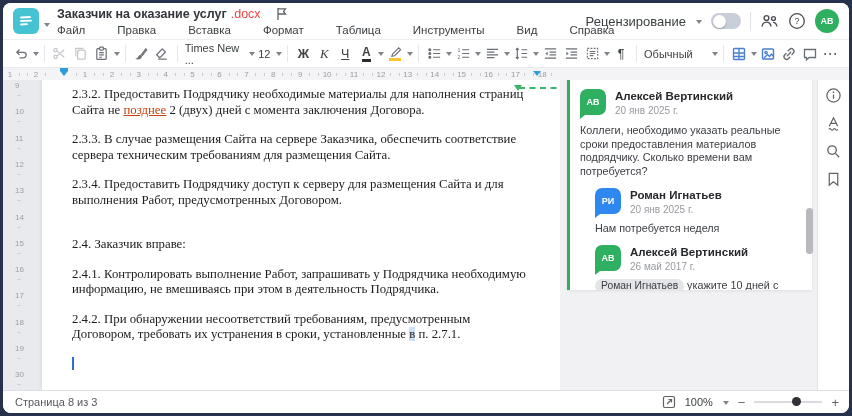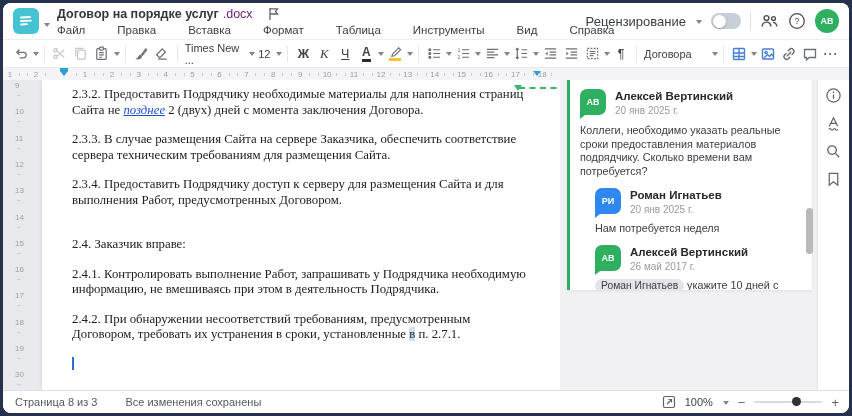--- a/index.html
+++ b/index.html
@@ -8,21 +8,21 @@
   .window { position:absolute; left:3px; top:3px; right:3px; bottom:3px; background:#fff;
             border-radius:8px; overflow:hidden; display:flex; flex-direction:column; }
 
   
   .titlebar { height:36px; position:relative; flex:0 0 auto; background:#fff; }
   .logo { position:absolute; left:10px; top:5px; width:26px; height:26px; border-radius:6px;
           display:flex; align-items:center; justify-content:center; }
   .logo-caret { position:absolute; left:40px; top:16px; }
   .title-row { position:absolute; left:54px; top:4px; display:flex; align-items:center; gap:4px; }
   .doc-title { font-size:12.5px; font-weight:bold; color:#33363b; }
-  .doc-ext { font-size:12.5px; color:#701a75; }
+  .doc-ext { font-size:12.5px; color:#ef4444; }
   .flag { margin-left:10px; display:flex; }
   .menu-row { position:absolute; left:54px; top:21px; display:flex; gap:32px; }
   .menu-item { font-size:11.5px; color:#3c4043; cursor:default; }
   .right-controls { position:absolute; right:10px; top:0; height:36px; display:flex; align-items:center; gap:9px; }
   .review-label { font-size:13px; color:#3c4043; }
   .toggle { width:30px; height:16px; border-radius:9px; background:#c9cfd8; position:relative; }
   .toggle::after { content:''; position:absolute; left:1.5px; top:1.5px; width:13px; height:13px;
                    border-radius:50%; background:#fff; box-shadow:0 1px 2px rgba(0,0,0,.25); }
   .vdiv { width:1px; height:18px; background:#e0e2e6; }
   .avatar { width:24px; height:24px; border-radius:50%; color:#fff; font-size:9px; font-weight:bold;
@@ -62,21 +62,21 @@
   .vruler { position:absolute; left:0; top:0; bottom:0; width:36px; font-size:8px; color:#9a9da3; }
   .vnum { position:absolute; left:12px; }
   .vtick { position:absolute; left:14px; width:4px; height:1px; background:#cfd1d4; }
 
   .page { position:absolute; left:39px; top:0; bottom:0; width:518px; background:#fff;
           box-shadow:0 0 4px rgba(0,0,0,.12); }
   .doc { padding:7px 26px 0 30px; font-family:"Liberation Serif", serif; font-size:12.8px;
          line-height:15.5px; color:#1c1c1e; }
   .para { margin:0 0 14px 0; }
   .space-before { margin-top:29px; }
-  .run-ins { color:#1d4ed8; text-decoration:underline;font-style:italic; }
+  .run-ins { color:#c2410c; text-decoration:underline; }
   .run-hl { background:#cfe1f7; }
   .caret-bar { width:2px; height:13px; background:#2d6fd0; margin-top:2px; }
 
   .anchor-tri { position:absolute; left:511px; top:5px; width:0; height:0;
                 border:4px solid transparent; border-top:6px solid #3bb36a; }
   .anchor-dash { position:absolute; left:516px; top:7px; width:48px; border-top:2px dashed #3bb36a; }
 
   
   .comments-panel { position:absolute; left:557px; top:0; bottom:0; width:257px; background:#f1f1f4; }
   .comment-card { position:absolute; left:7px; top:0; width:245px; height:210px; background:#fff;
@@ -126,21 +126,21 @@
       <svg width="16" height="16" viewBox="0 0 16 16">
             <g stroke="#fff" stroke-width="1.8" stroke-linecap="round">
         <line x1="3" y1="4.5" x2="12" y2="4"></line>
               <line x1="3" y1="8" x2="13" y2="7.6"></line>
               <line x1="3" y1="11.5" x2="9" y2="11.2"></line>
             </g>
           </svg>
     </div>
     <span class="caret logo-caret"></span>
     <div class="title-row">
-      <span class="doc-title">Договор на порядке услуг</span>
+      <span class="doc-title">Заказчик на оказание услуг</span>
           <span class="doc-ext">.docx</span>
       <span class="flag">
         <svg width="13" height="14" viewBox="0 0 13 14" fill="none" stroke="#5f6368" stroke-width="1.3">
               <path d="M3 1v12M3 1.8h7.5L8.5 4.4 10.5 7H3"></path>
             </svg>
       </span>
     </div>
     <div class="menu-row" id="menu">
           <span class="menu-item">Файл</span>
           <span class="menu-item">Правка</span>
@@ -282,21 +282,21 @@
     </span>
     <span class="tbi">
       <svg width="15" height="15" viewBox="0 0 16 16" fill="none" stroke="#6b6f76" stroke-width="1.2" stroke-dasharray="2 1.4">
             <rect x="2.5" y="2.5" width="11" height="11"></rect>
             <path stroke-dasharray="none" d="M5 5.8h6M5 8h6M5 10.2h4"></path>
           </svg>
     </span>
         <span class="caret"></span>
     <span class="tbi glyph">¶</span>
     <span class="sep"></span>
-    <span class="select stylename">Договора</span>
+    <span class="select stylename">Обычный</span>
         <span class="caret"></span>
     <span class="sep"></span>
     <span class="tbi">
       <svg width="16" height="16" viewBox="0 0 16 16" fill="none" stroke="#4a7fd4" stroke-width="1.4">
             <rect x="2.5" y="2.5" width="11" height="11" rx="1"></rect>
             <path d="M2.5 7h11M2.5 10.5h11M8 2.5v11"></path>
           </svg>
     </span>
         <span class="caret"></span>
     <span class="tbi">
@@ -486,21 +486,20 @@
         <svg width="17" height="17" viewBox="0 0 18 18" fill="none" stroke="#5f6368" stroke-width="1.3">
               <path d="M4.5 2.5h9V15l-4.5-3.6L4.5 15z"></path>
             </svg>
       </span>
     </div>
   </div>
 
   <div class="statusbar">
     <div class="sb-left">
       <span>Страница 8 из 3</span>
-      <span>Все изменения сохранены</span>
     </div>
     <div class="sb-right">
       <span>
         <svg width="14" height="14" viewBox="0 0 14 14" fill="none" stroke="#5f6368" stroke-width="1.2">
               <rect x="1.5" y="1.5" width="11" height="11" rx="1.5"></rect>
               <path d="M5 9 9.5 4.5M9.5 7.5v-3h-3"></path>
             </svg>
       </span>
       <span class="zoom-val">100%</span>
       <span class="caret"></span>

